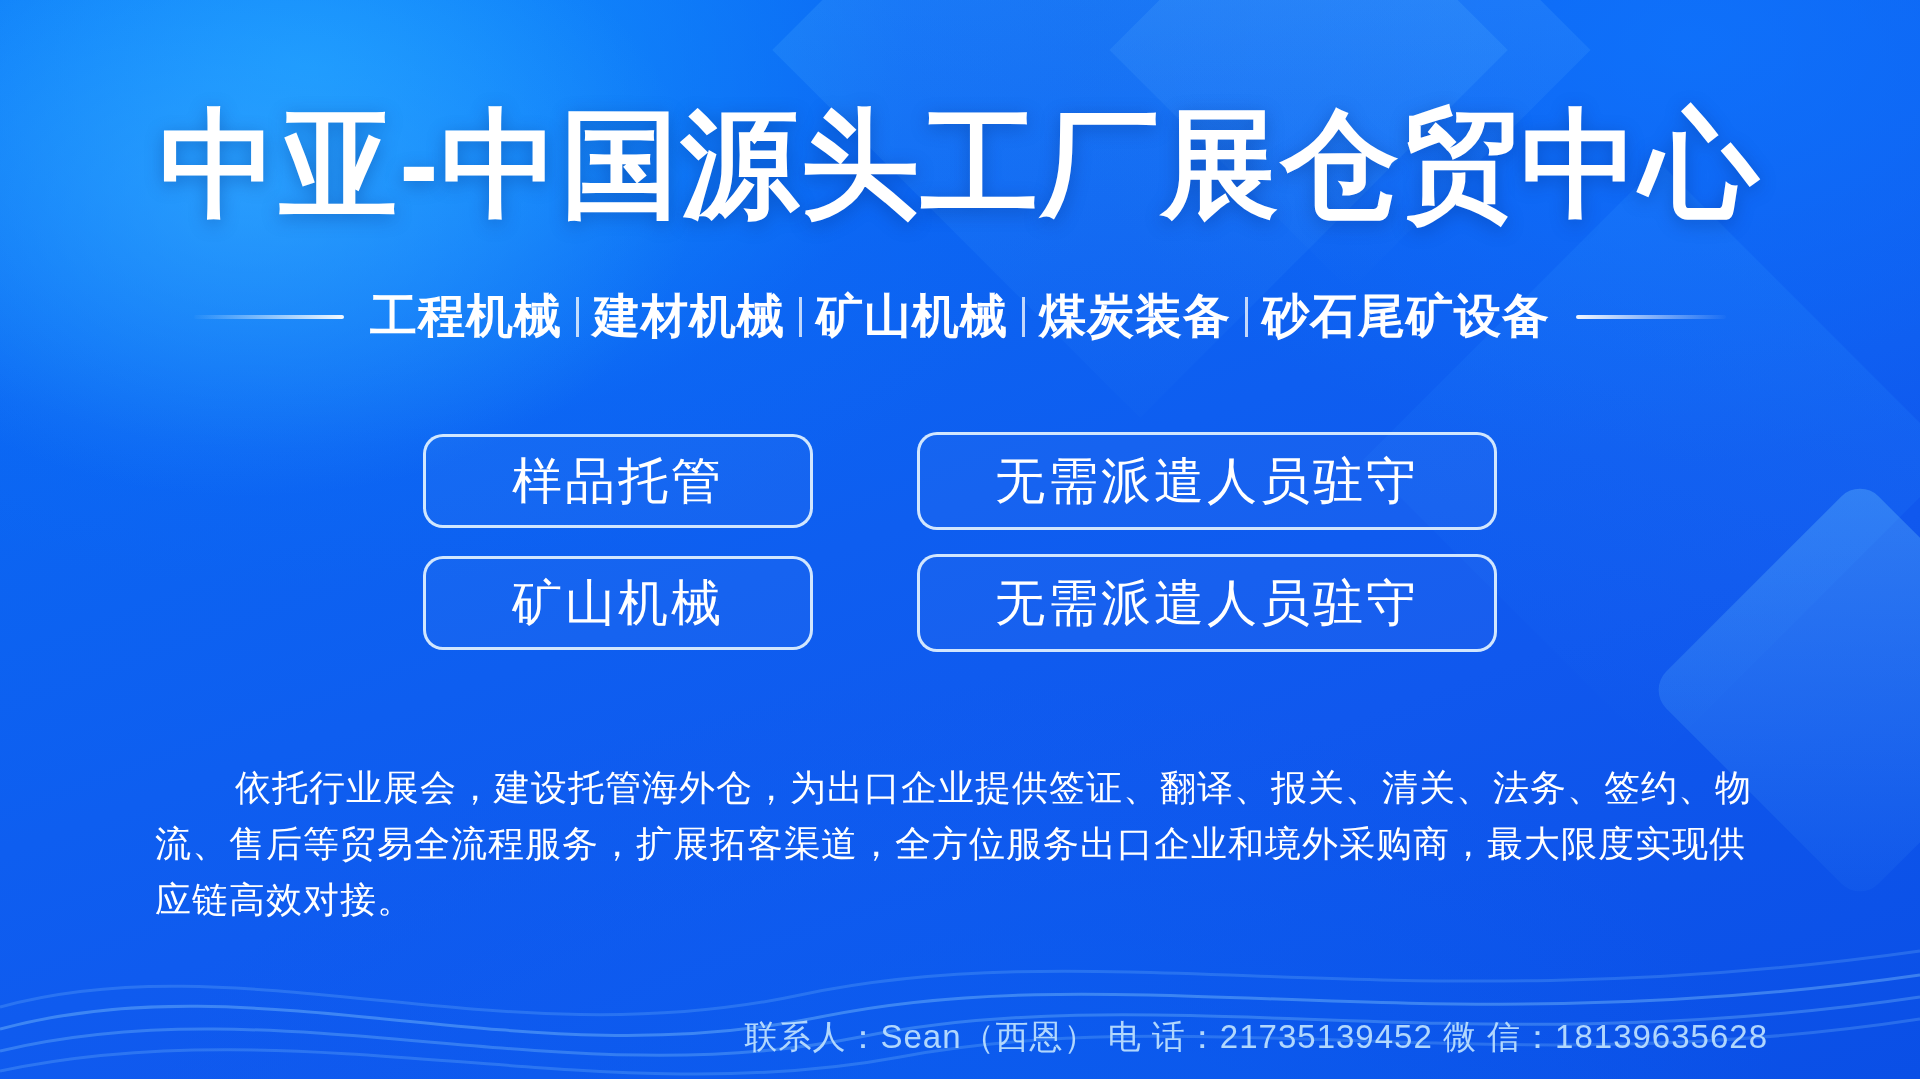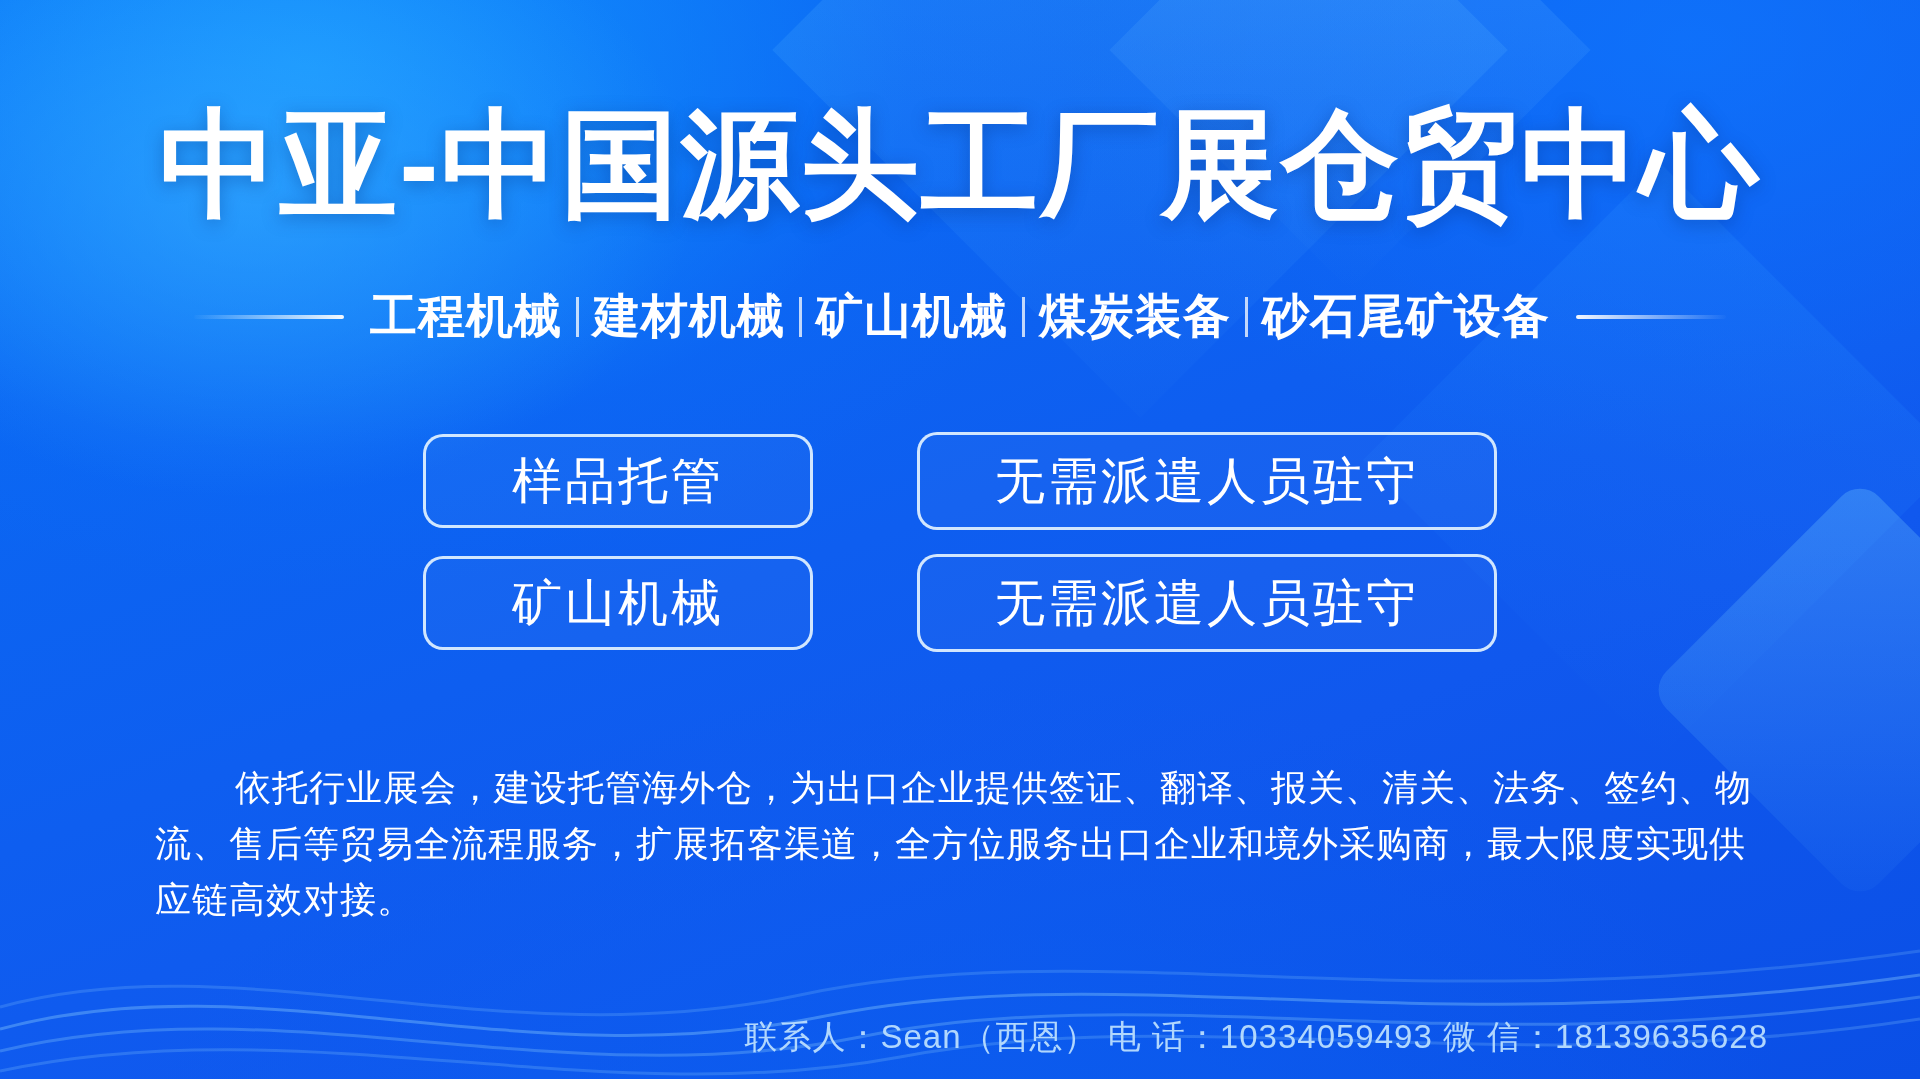--- a/index.html
+++ b/index.html
@@ -141,18 +141,18 @@
       <div class="feat-row">
         <div class="feat-box narrow">矿山机械</div>
         <div class="feat-box wide">无需派遣人员驻守</div>
       </div>
     </div>
 
     <div class="paragraph">依托行业展会，建设托管海外仓，为出口企业提供签证、翻译、报关、清关、法务、签约、物流、售后等贸易全流程服务，扩展拓客渠道，全方位服务出口企业和境外采购商，最大限度实现供应链高效对接。</div>
 
     <div class="contact">
       <div class="label">联系人：Sean（西恩）</div>
-      <div class="label">电 话：10334059493</div>
+      <div class="label">电 话：21735139452</div>
       <div class="label">微 信：18139635628</div>
     </div>
 
   </div>
 </div>
 
 </body></html>

